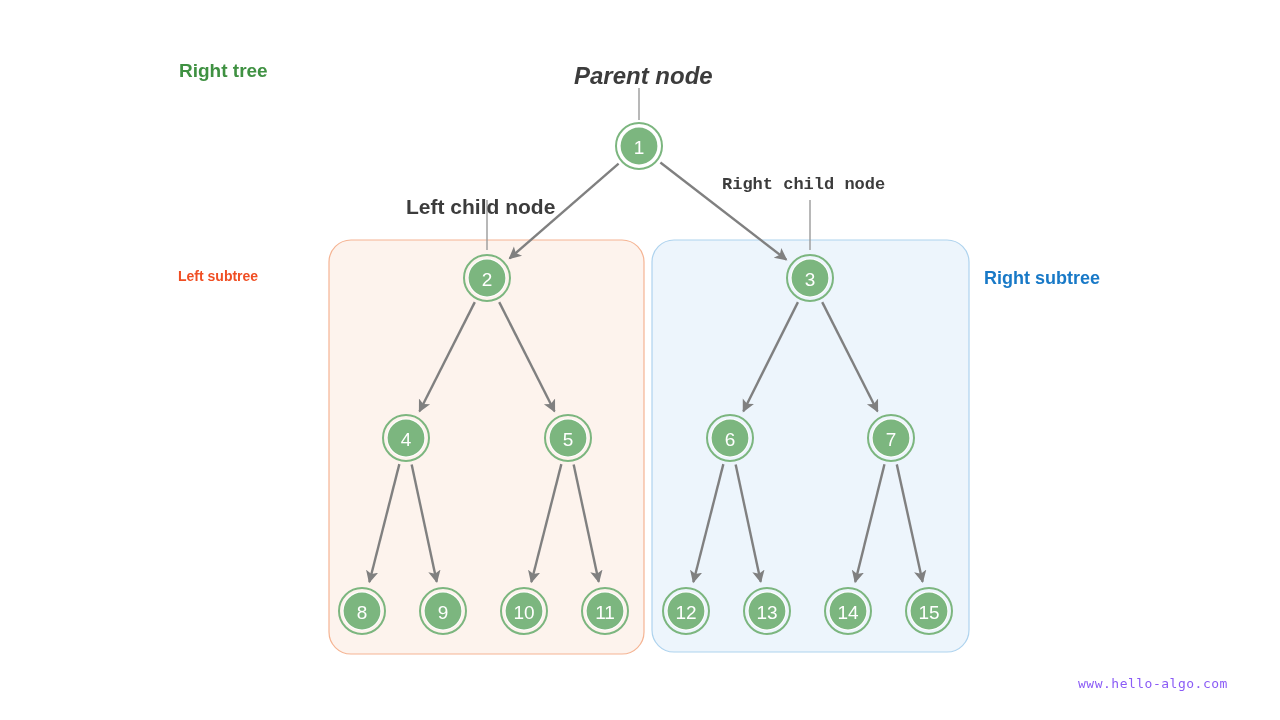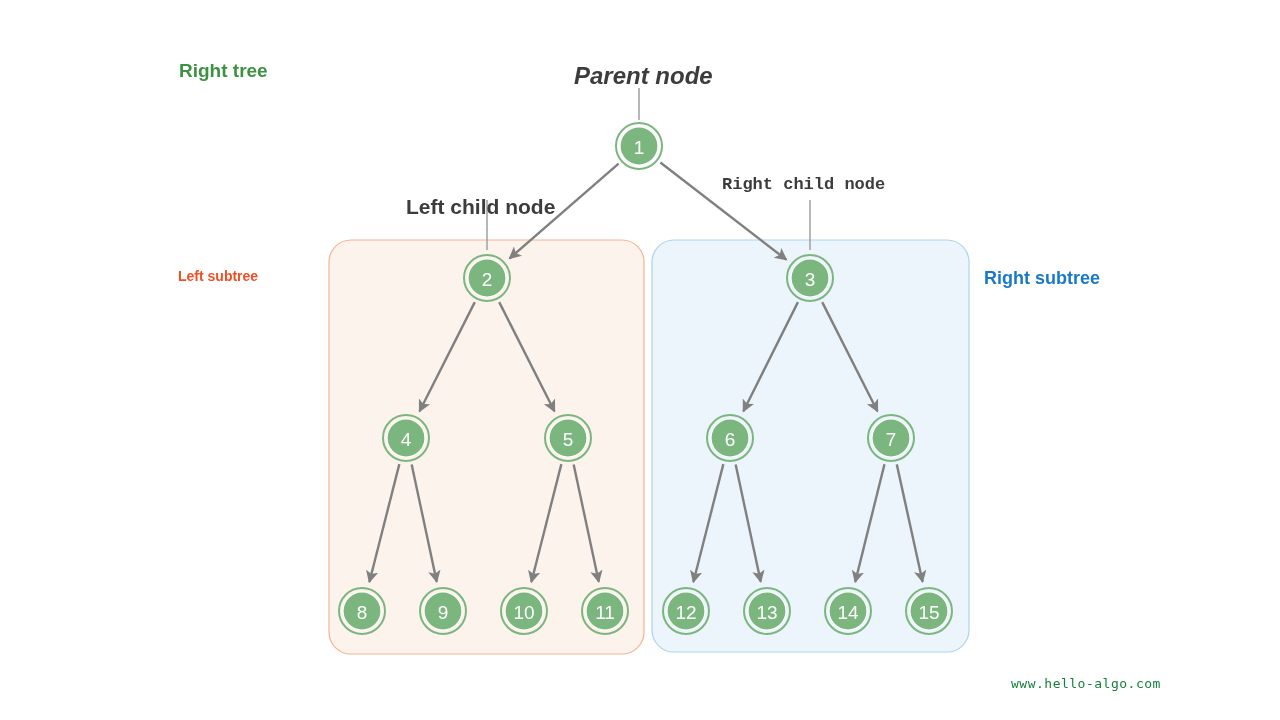--- a/index.html
+++ b/index.html
@@ -60,25 +60,25 @@
     top: 268px;
   }
   .label-right-subtree {
     font-size: 18px;
     color: #1879c7;
     left: 984px;
     top: 268px;
   }
   .watermark {
     position: absolute;
-    left: 1011px;
+    left: 1078px;
     top: 676px;
     font-family: "DejaVu Sans Mono", "Liberation Mono", monospace;
     font-size: 13px;
-    color: #15803d;
+    color: #8b5cf6;
     letter-spacing: 0.5px;
     white-space: nowrap;
   }
   .node-text {
     font-family: "Liberation Sans", sans-serif;
     font-size: 19px;
     fill: #ffffff;
     text-anchor: middle;
     dominant-baseline: central;
   }

